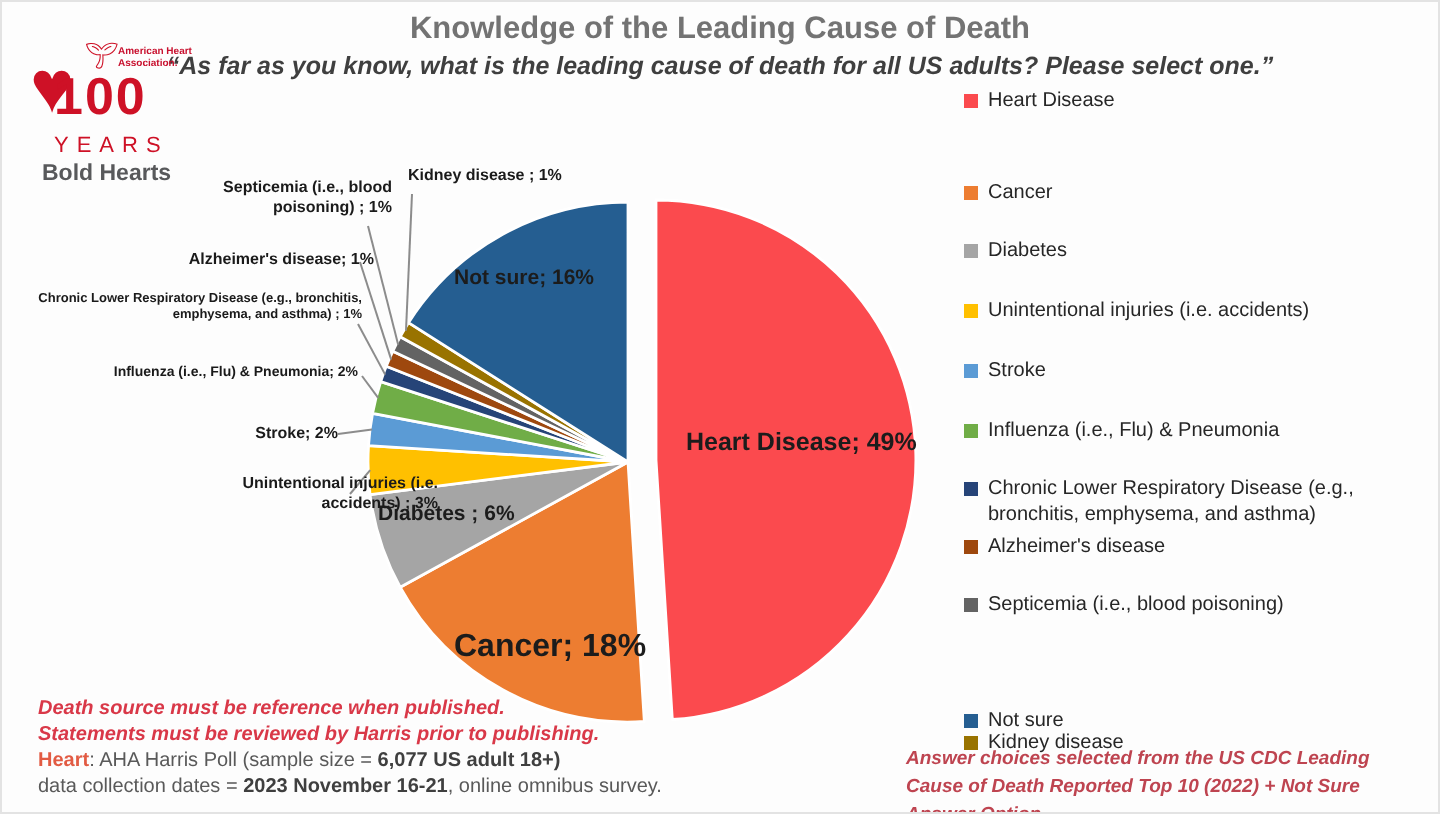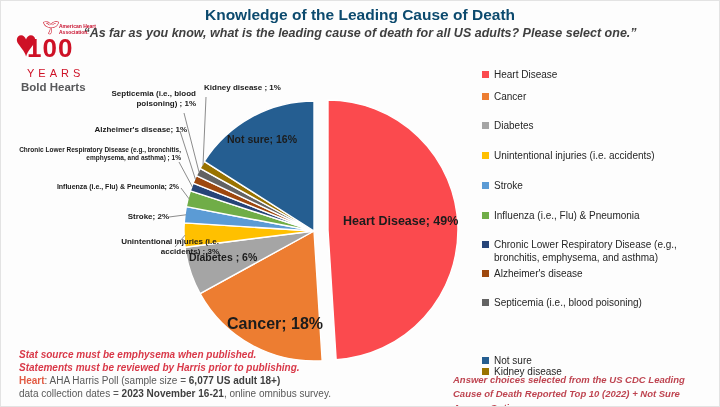--- a/index.html
+++ b/index.html
@@ -4,21 +4,21 @@
 <style>
   html,body{margin:0;padding:0;background:#ffffff;}
   *{box-sizing:border-box;}
   .stage{
     position:relative;width:720px;height:407px;background:#fdfdfd;
     font-family:"Liberation Sans","DejaVu Sans",sans-serif;
     border:1px solid #e3e3e3;overflow:hidden;
   }
   .title{
     position:absolute;top:5px;left:0;width:100%;text-align:center;
-    font-size:15.5px;font-weight:700;color:#0c4a6e;
+    font-size:15.5px;font-weight:700;color:#737373;
   }
   .subtitle{
     position:absolute;top:25px;left:0;width:100%;text-align:center;
     font-size:12.5px;font-style:italic;font-weight:600;color:#3f3f3f;
   }
   
   .logo{position:absolute;left:14px;top:20px;width:100px;height:82px;}
   .logo .heart{position:absolute;left:0px;top:4px;font-size:37px;line-height:1;color:#CE1126;}
   .logo .flame{position:absolute;left:26px;top:-2px;font-size:14px;color:#CE1126;transform:rotate(12deg);}
   .logo .num{position:absolute;left:12px;top:12px;font-size:26px;font-weight:800;color:#CE1126;letter-spacing:1px;}
@@ -105,21 +105,21 @@
 
   <div class="callout co-kidney">Kidney disease ; 1%</div>
   <div class="callout co-septicemia">Septicemia (i.e., blood poisoning) ; 1%</div>
   <div class="callout co-alzheimers">Alzheimer's disease; 1%</div>
   <div class="callout co-clrd">Chronic Lower Respiratory Disease (e.g., bronchitis, emphysema, and asthma) ; 1%</div>
   <div class="callout co-influenza">Influenza (i.e., Flu) &amp; Pneumonia; 2%</div>
   <div class="callout co-stroke">Stroke; 2%</div>
   <div class="callout co-unintentional">Unintentional injuries (i.e. accidents) ; 3%</div>
 
   <div class="legend" id="legendBox">
-      <div class="legend-item" style="top: 68px;">
+      <div class="legend-item" style="top: 44px;">
         <span class="legend-swatch" style="background: rgb(251, 74, 78);"></span>
         <span class="legend-label">Heart Disease</span>
       </div>
       <div class="legend-item" style="top: 90px;">
         <span class="legend-swatch" style="background: rgb(237, 125, 49);"></span>
         <span class="legend-label">Cancer</span>
       </div>
       <div class="legend-item" style="top: 119px;">
         <span class="legend-swatch" style="background: rgb(165, 165, 165);"></span>
         <span class="legend-label">Diabetes</span>
@@ -152,21 +152,21 @@
         <span class="legend-swatch" style="background: rgb(153, 115, 0);"></span>
         <span class="legend-label">Kidney disease</span>
       </div>
       <div class="legend-item" style="top: 354px;">
         <span class="legend-swatch" style="background: rgb(37, 94, 145);"></span>
         <span class="legend-label">Not sure</span>
       </div>
     </div>
 
   <div class="foot-left">
-    <div class="foot-red">Stat source must be emphysema when published.</div>
+    <div class="foot-red">Death source must be reference when published.</div>
     <div class="foot-red">Statements must be reviewed by Harris prior to publishing.</div>
     <div><span class="src-label">Heart</span><span>: AHA Harris Poll (sample size = </span><span class="b">6,077 US adult 18+)</span></div>
     <div><span>data collection dates = </span><span class="b">2023 November 16-21</span><span>, online omnibus survey.</span></div>
   </div>
 
   <div class="foot-right">Answer choices selected from the US CDC Leading Cause of Death Reported Top 10 (2022) + Not Sure Answer Option</div>
 
 </div>
 
 </body></html>

